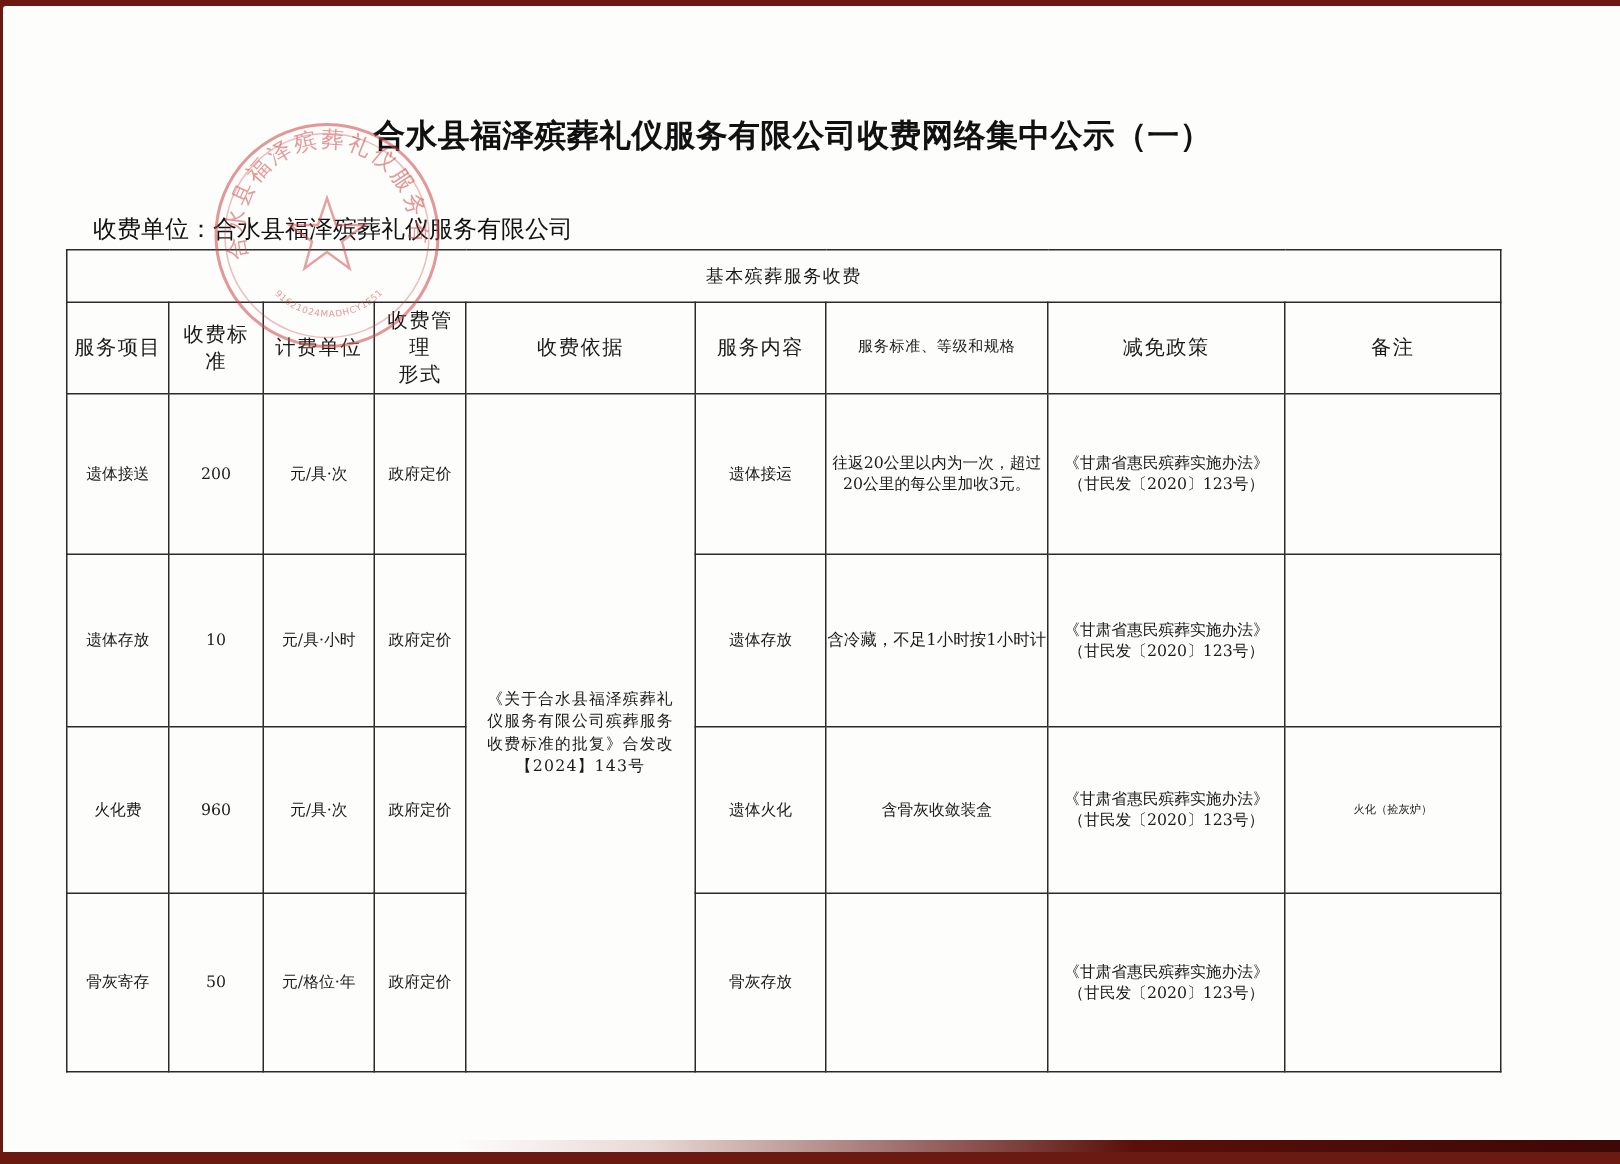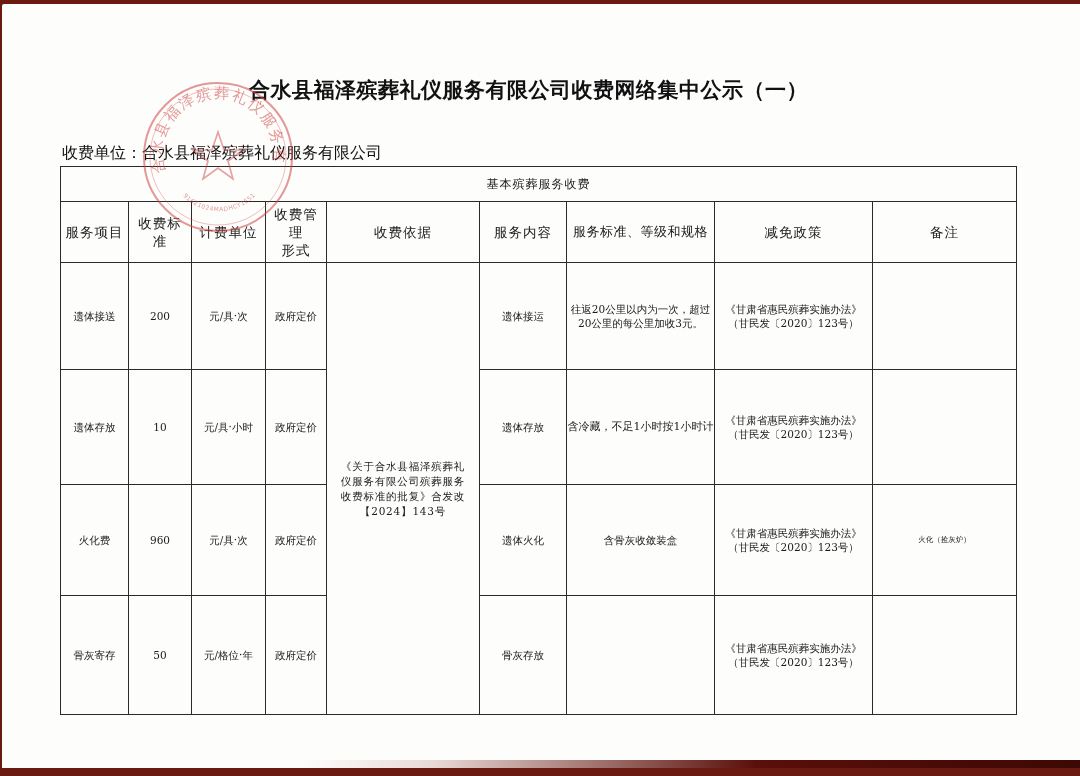--- a/index.html
+++ b/index.html
@@ -41,21 +41,21 @@
     position: absolute;
     left: 62px;
     top: 143px;
     font-family: "DejaVu Serif", "Liberation Serif", serif;
     font-weight: normal;
     font-size: 16px;
     color: #111;
   }
   table.fees {
     position: absolute;
-    left: 60px;
+    left: 44px;
     top: 166px;
     width: 956px;
     border-collapse: collapse;
     table-layout: fixed;
     font-family: "DejaVu Serif", "Liberation Serif", serif;
     color: #1a1a1a;
   }
   table.fees td, table.fees th {
     border: 1.4px solid #2a2a2a;
     text-align: center;
@@ -68,21 +68,21 @@
     font-size: 12px;
     font-weight: bold;
     letter-spacing: 1px;
   }
   .head-row th {
     height: 60px;
     font-size: 13.5px;
     line-height: 18px;
     letter-spacing: 1px;
   }
-  .head-row th.small { font-size: 13px; letter-spacing: 0.5px; font-family: Liberation Serif, serif; }
+  .head-row th.small { font-size: 10px; letter-spacing: 0.5px; font-family: Liberation Serif, serif; }
   .data-row td {
     font-size: 10.5px;
     line-height: 14px;
   }
   .r1 td { height: 106px; }
   .r2 td { height: 114px; }
   .r3 td { height: 110px; }
   .r4 td { height: 118px; }
   .basis-cell {
     font-size: 10.5px !important;

